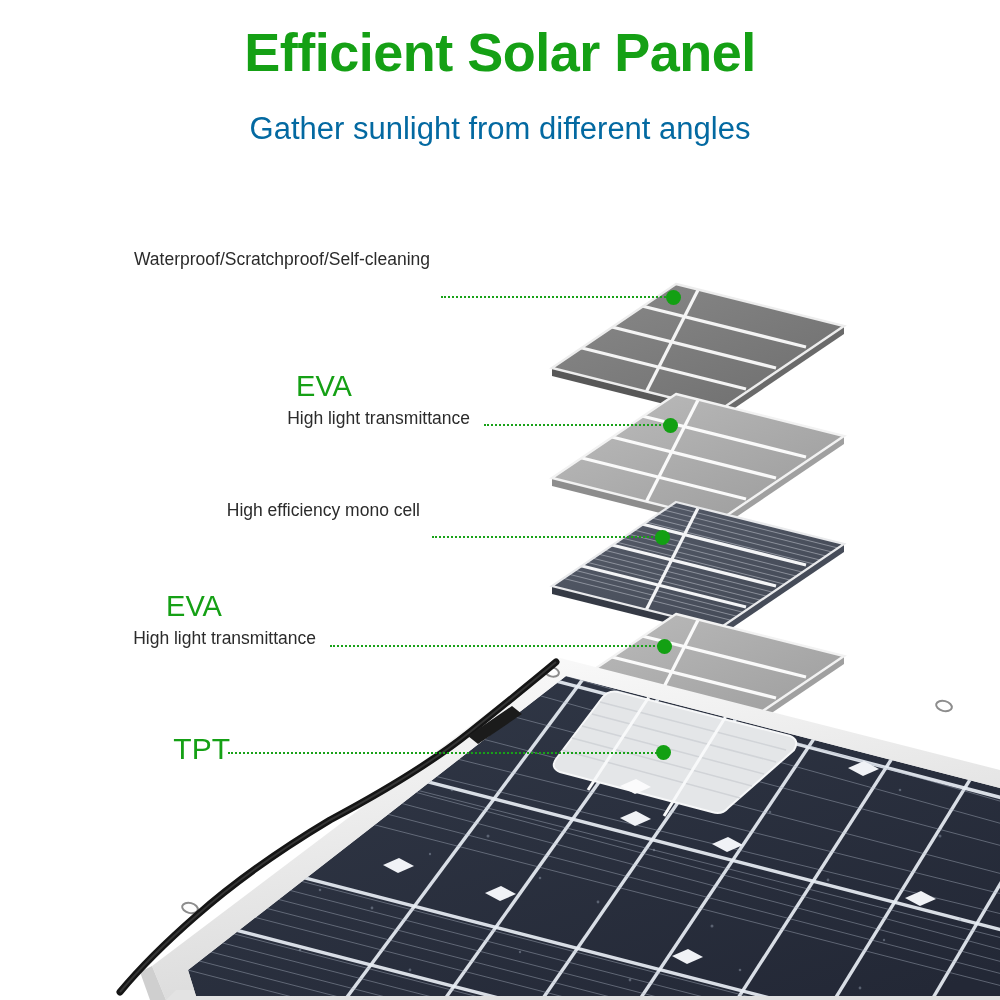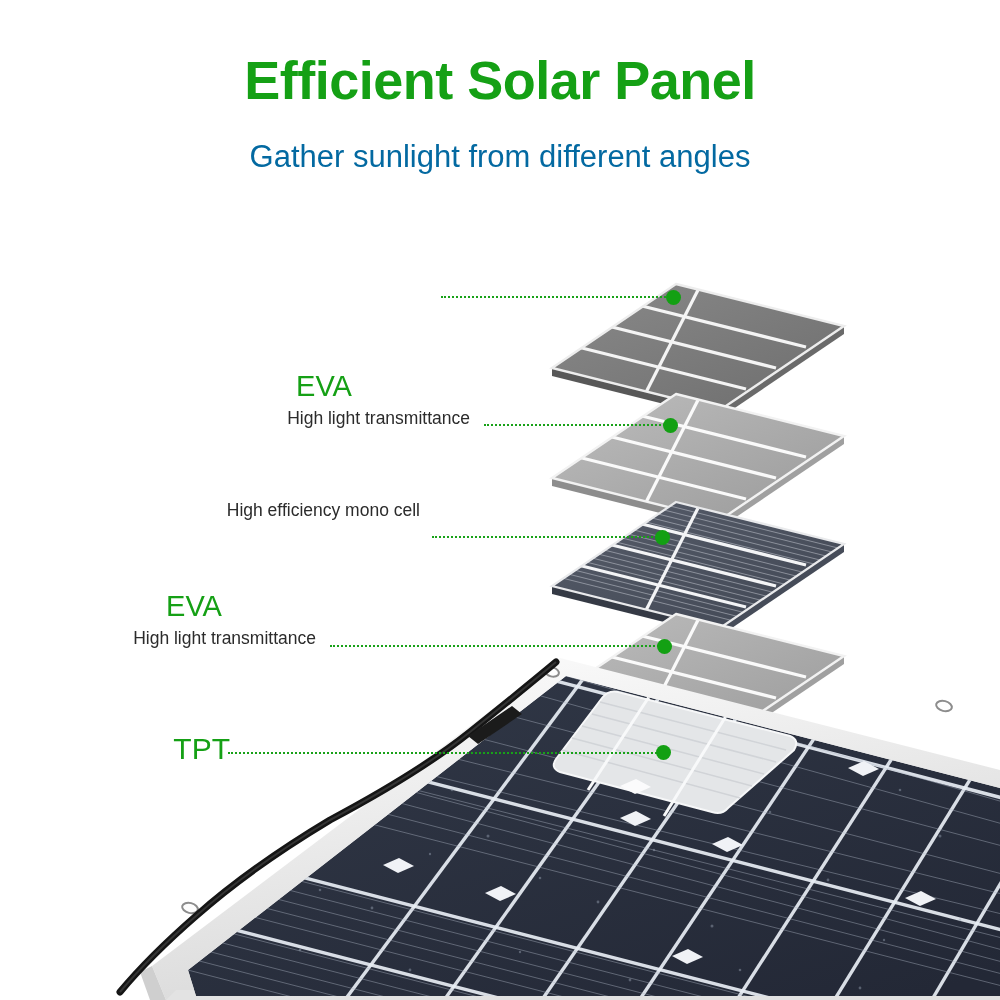--- a/index.html
+++ b/index.html
@@ -8,21 +8,21 @@
     width:1000px;height:1000px;overflow:hidden;position:relative;
     font-family:"Liberation Sans","DejaVu Sans",sans-serif;
     -webkit-font-smoothing:antialiased;
   }
   .stage{position:absolute;inset:0;background:#ffffff;}
 
   
   .header{position:absolute;left:0;top:0;width:1000px;text-align:center;}
   .title{
     font-size:54px;font-weight:bold;color:#15a015;letter-spacing:-0.5px;
-    margin:0;padding-top:52px;line-height:1.05;white-space:nowrap;
+    margin:0;padding-top:24px;line-height:1.05;white-space:nowrap;
   }
   .subtitle{
     font-size:31px;color:#0369a1;font-weight:400;margin:16px;padding-top:14px;
     line-height:1.15;white-space:nowrap;
   }
 
   
   .callout{position:absolute;}
   .callout .cap{
     color:#15a015;font-size:29px;line-height:1;white-space:nowrap;
@@ -324,20 +324,21 @@
   <div class="leader" style="left:432px;top:536px;width:228px;"></div>
   <span class="dot" style="left:655px;top:530px;"></span>
 
   <div class="leader" style="left:330px;top:645px;width:332px;"></div>
   <span class="dot" style="left:657px;top:639px;"></span>
 
   <div class="leader" style="left:228px;top:752px;width:432px;"></div>
   <span class="dot" style="left:656px;top:745px;"></span>
 
   <div class="callout" style="left:60px;top:242px;width:370px;">
+    <div class="sub" style="margin-top:9px;">Waterproof/Scratchproof/Self-cleaning</div>
   </div>
 
   <div class="callout" style="left:178px;top:372px;width:292px;">
     <div class="cap">EVA</div>
     <div class="sub" style="margin-top:9px;">High light transmittance</div>
   </div>
 
   <div class="callout big" style="left:140px;top:483px;width:280px;">
     <div class="sub" style="margin-top:19px;">High efficiency mono cell</div>
   </div>

